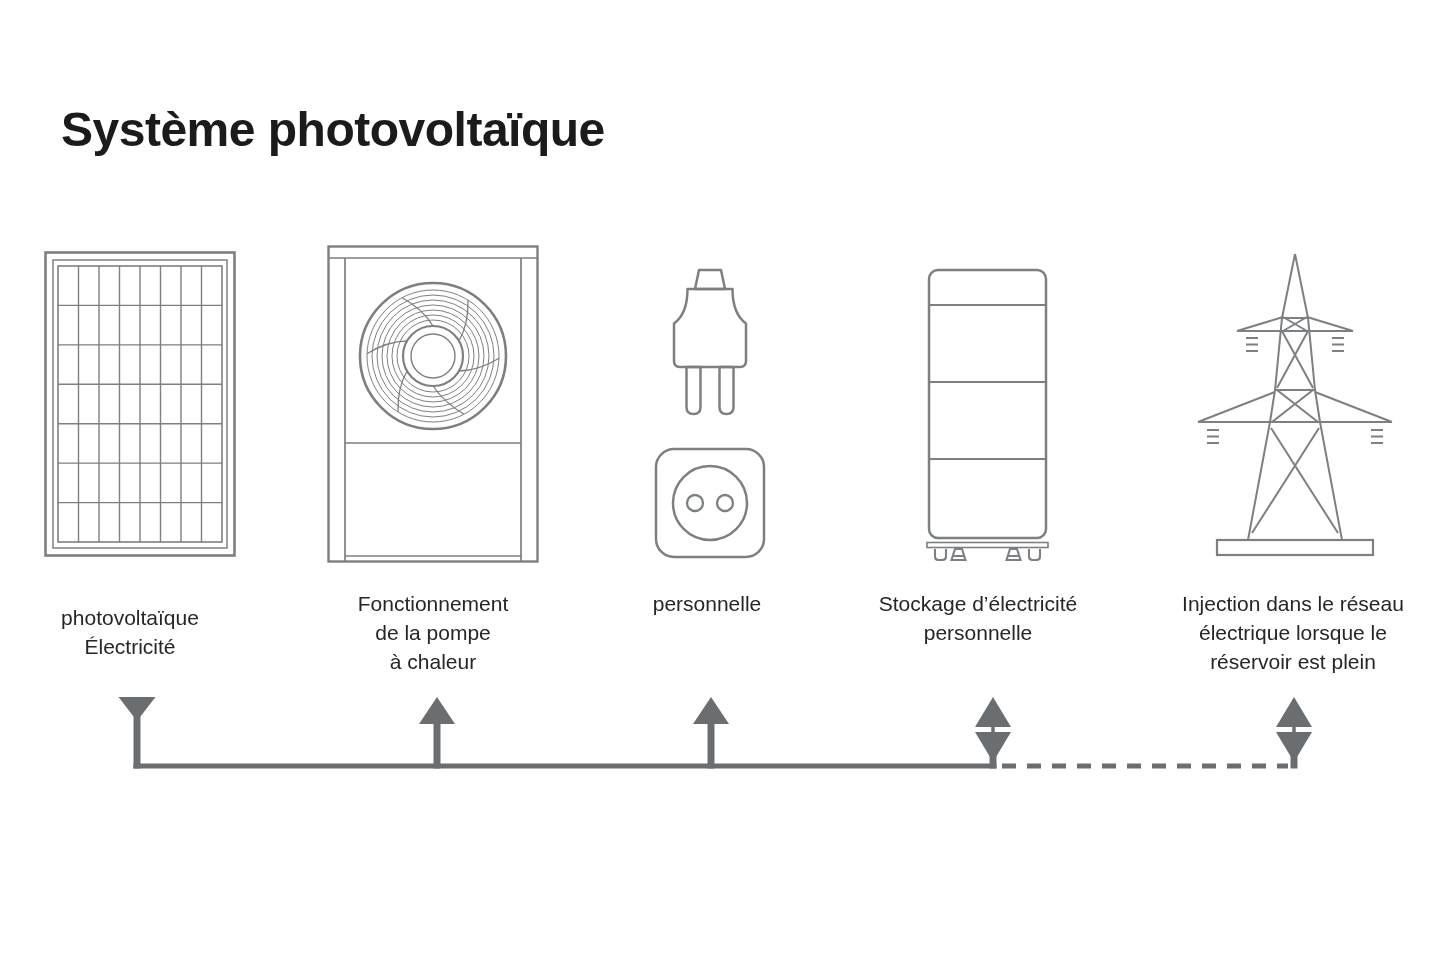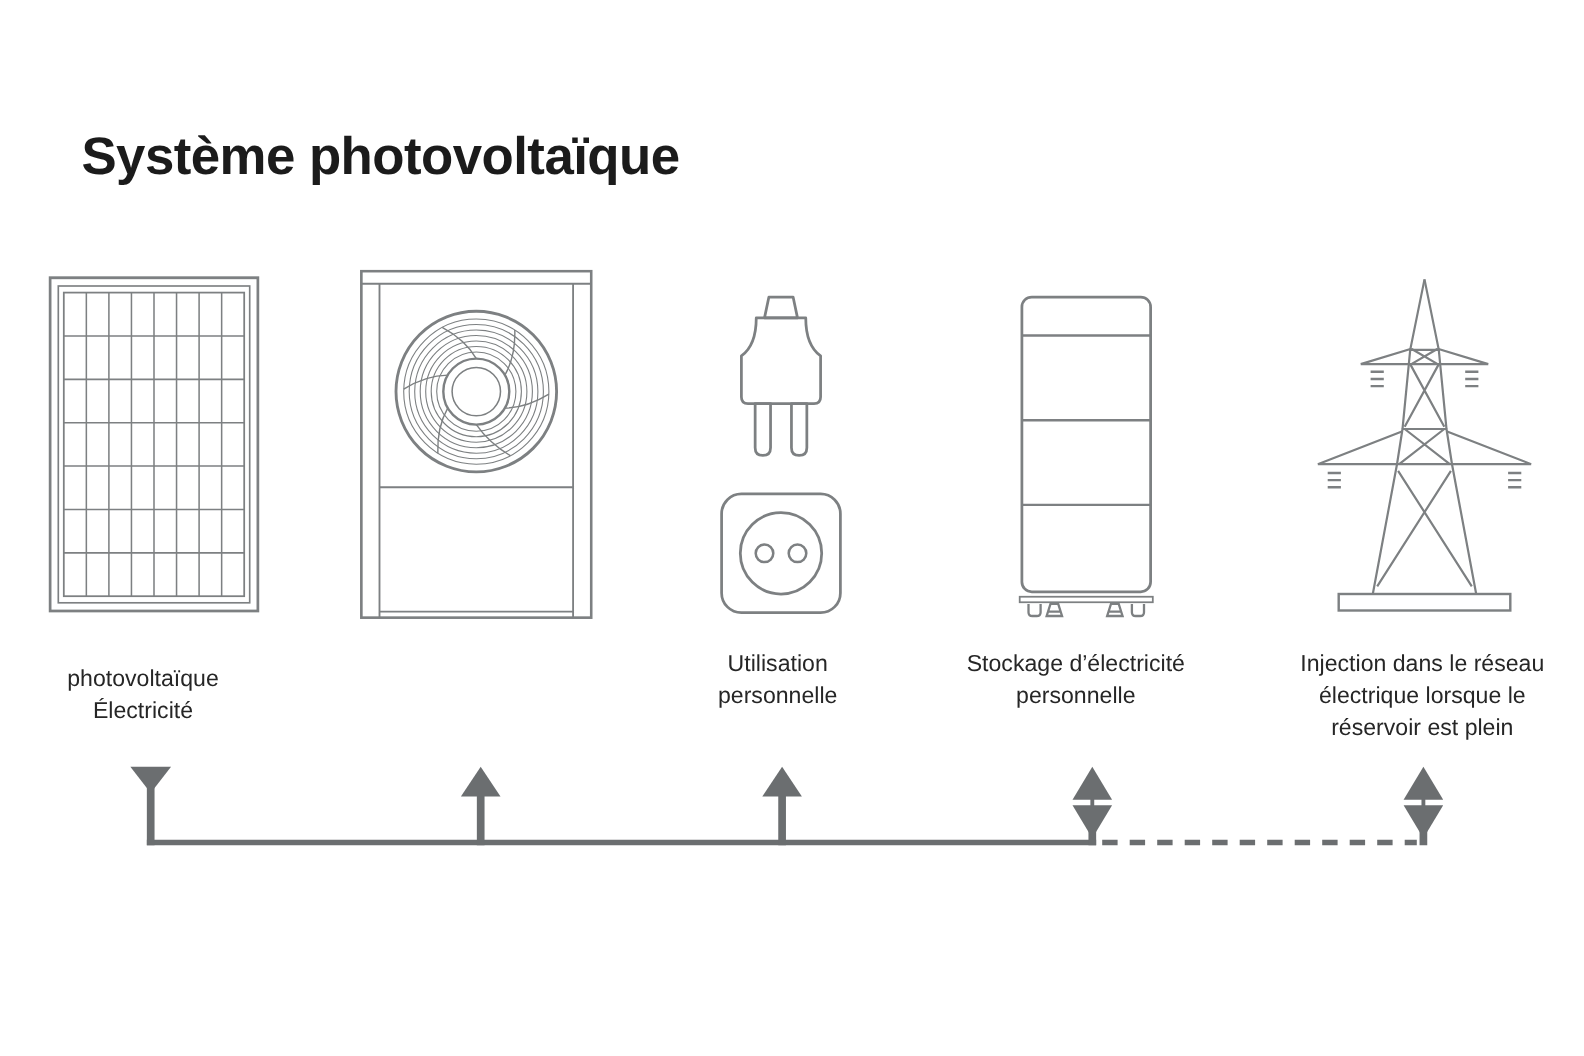--- a/index.html
+++ b/index.html
@@ -1,21 +1,21 @@
 <!DOCTYPE html>
 <html><head>
 <meta charset="utf-8">
 <style>
   html,body{margin:0;padding:0;background:#fff;}
   .canvas{
     position:relative;width:1440px;height:960px;background:#ffffff;overflow:hidden;
     font-family:"Liberation Sans", sans-serif;
   }
   .title{
-    position:absolute;left:57px;top:98px;margin:17px;
+    position:absolute;left:57px;top:98px;margin:4px;
     font-size:48px;font-weight:700;color:#1b1b1b;letter-spacing:-0.5px;
   }
   .icon{position:absolute;margin:0;}
   .icon svg{display:block;}
   #icon-solar{left:44px;top:251px;}
   #icon-heatpump{left:327px;top:245px;}
   #icon-plug{left:650px;top:260px;}
   #icon-battery{left:925px;top:268px;}
   #icon-pylon{left:1192px;top:250px;}
   .label{
@@ -117,22 +117,26 @@
         <path d="M15,180 H27 M15,186.5 H27 M15,193 H27"></path>
         <path d="M179,180 H191 M179,186.5 H191 M179,193 H191"></path>
       </g>
     </svg>
   </figure>
 
   <div class="label" id="label-1">
     <div>photovoltaïque</div>
     <div>Électricité</div>
   </div>
+  <div class="label" id="label-2">
+    <div>Fonctionnement</div>
+    <div>de la pompe</div>
+    <div>à chaleur</div>
+  </div>
   <div class="label" id="label-3">
-    <div>Utilisation</div>
     <div>personnelle</div>
   </div>
   <div class="label" id="label-4">
     <div>Stockage d’électricité</div>
     <div>personnelle</div>
   </div>
   <div class="label" id="label-5">
     <div>Injection dans le réseau</div>
     <div>électrique lorsque le</div>
     <div>réservoir est plein</div>

